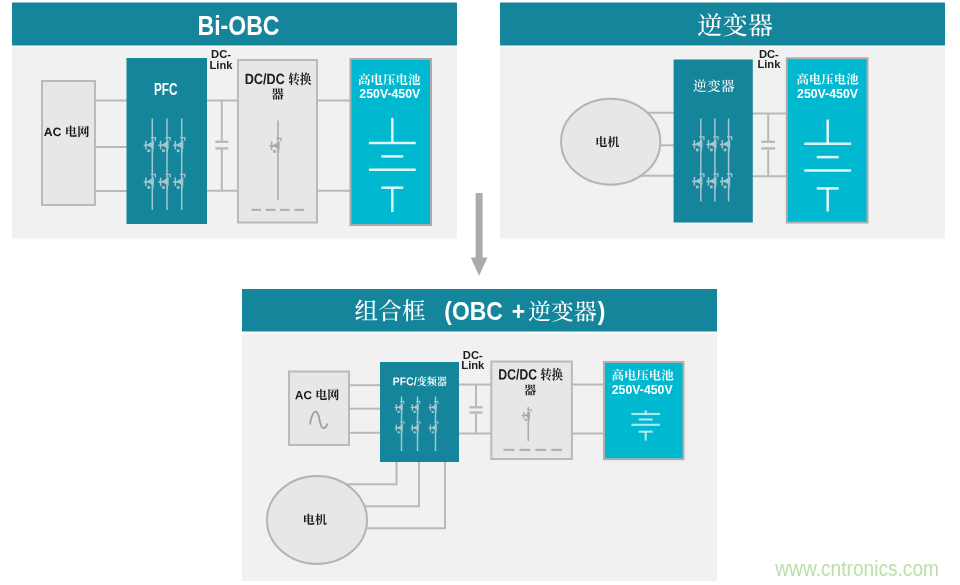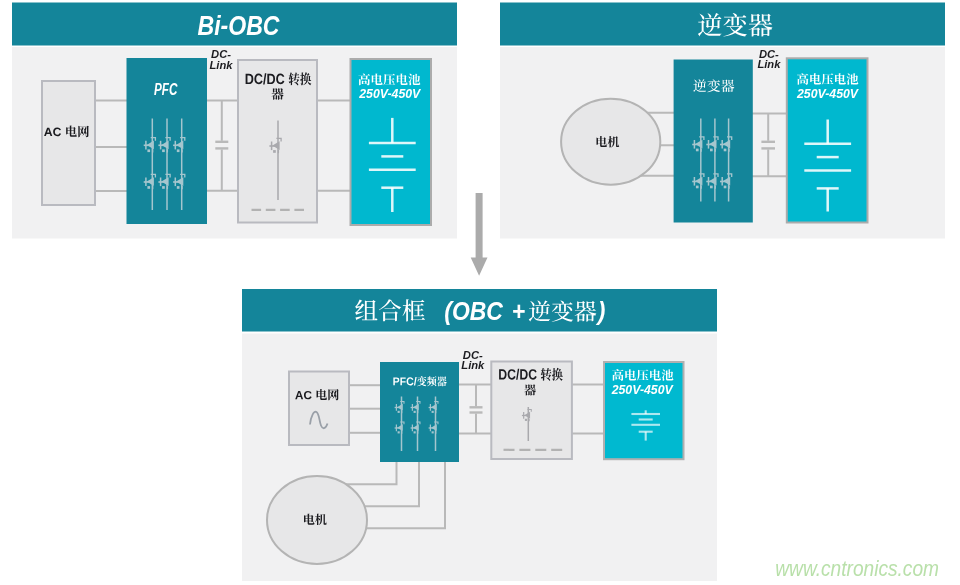--- a/index.html
+++ b/index.html
@@ -1,14 +1,14 @@
 <!DOCTYPE html>
 <html><head><meta charset="utf-8"><style>
 html,body{margin:0;padding:0;background:#ffffff;}
-#page{position:relative;width:960px;height:585px;overflow:hidden;background:#fff;font-style:italic;}
+#page{position:relative;width:960px;height:585px;overflow:hidden;background:#fff;}
 </style></head>
 <body>
 <div id="page"><svg width="960" height="585" viewBox="0 0 960 585">
       <rect x="12" y="2.5" width="445" height="43" fill="#14859a"></rect>
 <rect x="12" y="47" width="445" height="191.5" fill="#f1f1f2"></rect>
 <rect x="500" y="2.5" width="445" height="43" fill="#14859a"></rect>
 <rect x="500" y="47" width="445" height="191.5" fill="#f1f1f2"></rect>
 <rect x="242" y="289" width="475" height="42.5" fill="#14859a"></rect>
 <rect x="242" y="333.5" width="475" height="247.5" fill="#f1f1f2"></rect>
 <line x1="95" y1="100.4" x2="128" y2="100.4" stroke="#b9b9b9" stroke-width="2"></line>

